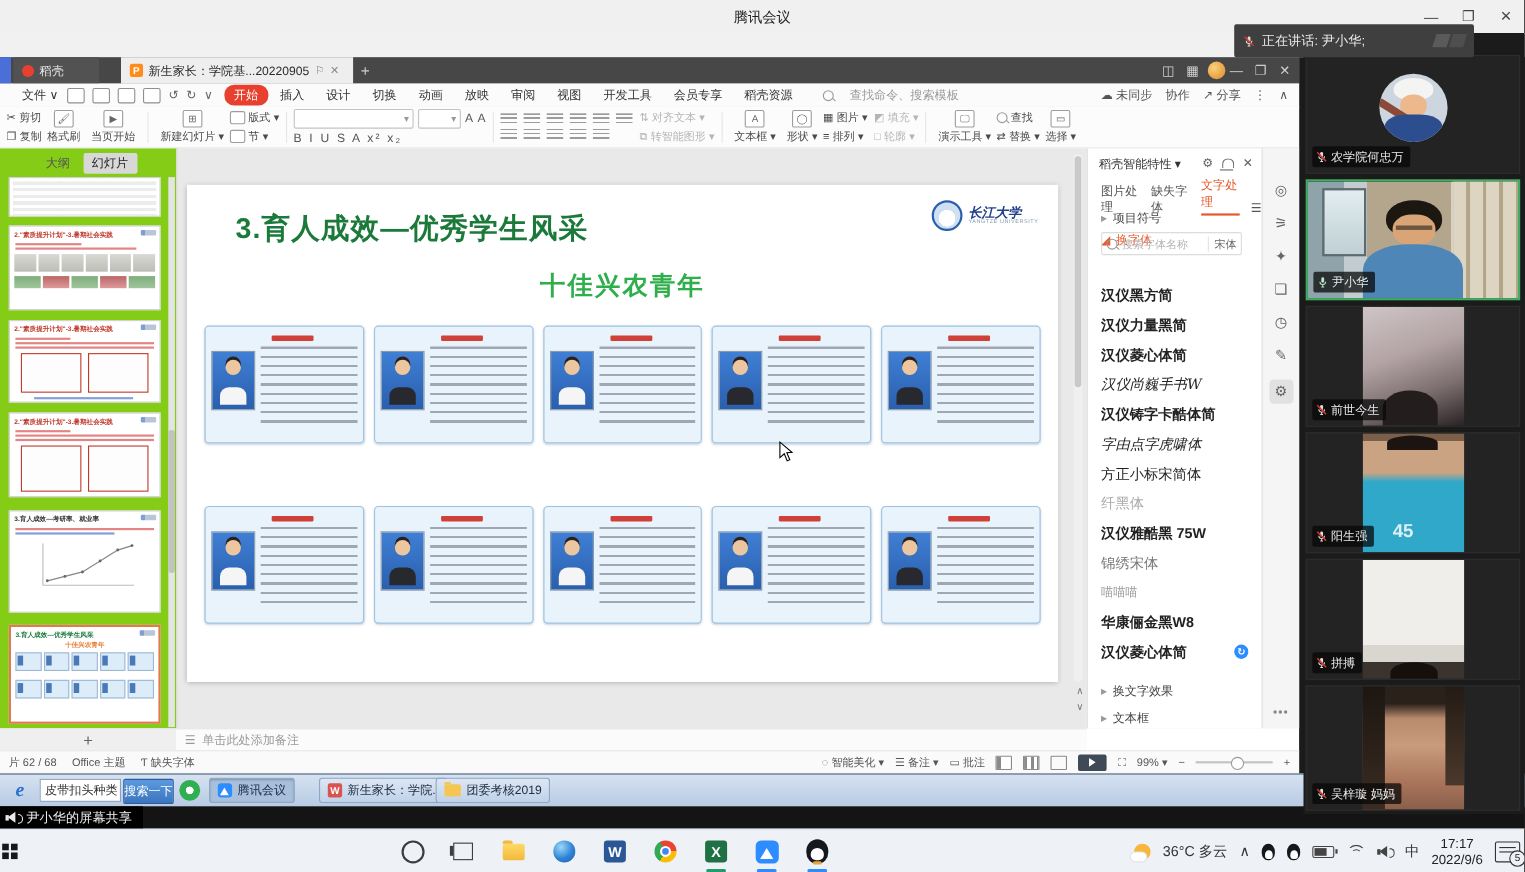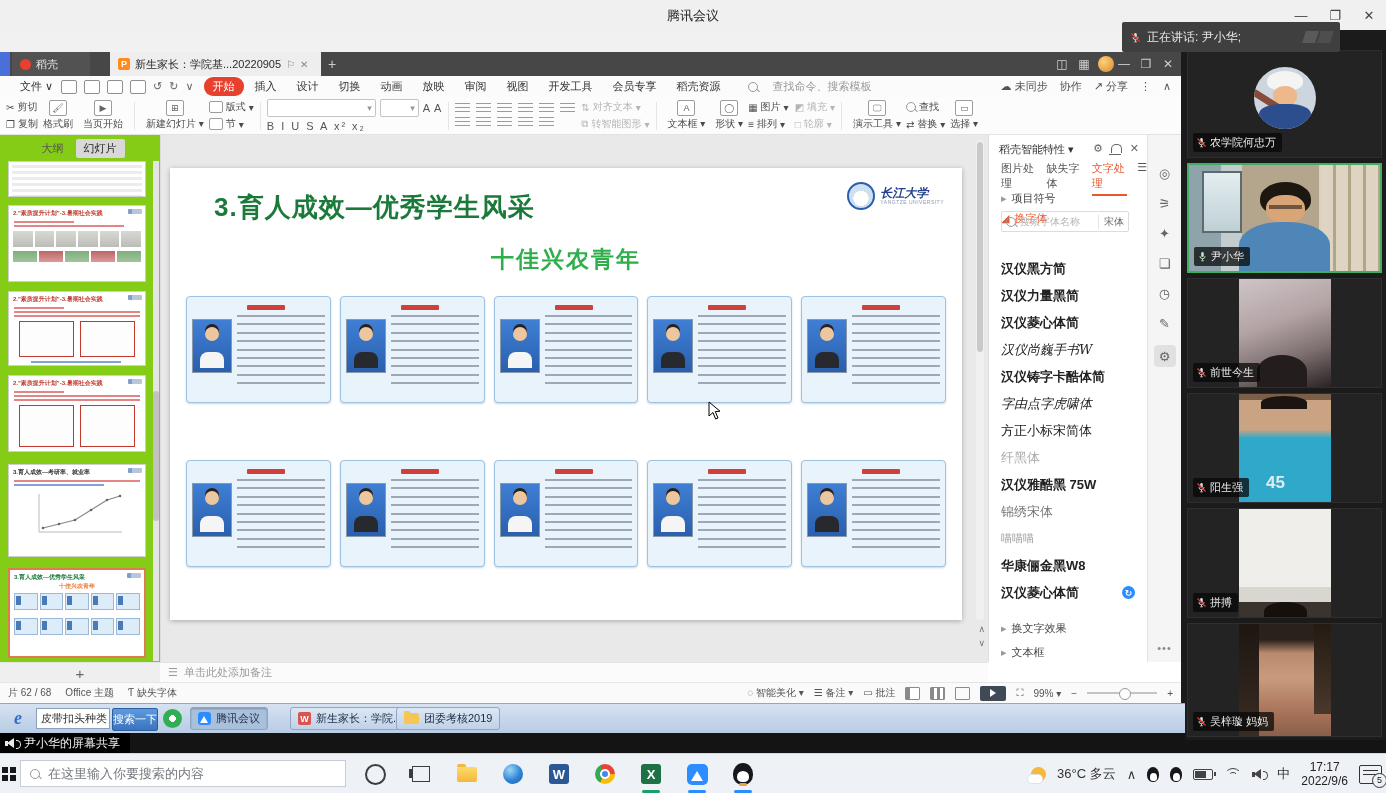--- a/index.html
+++ b/index.html
@@ -93,21 +93,21 @@
   #cscroll{position:absolute;right:4px;top:5px;width:8px;height:480px;background:#f0f0f0;border-radius:4px}
   #cscroll .cthumb{position:absolute;left:1px;top:2px;width:6px;height:210px;background:#c9c9c9;border-radius:3px}
   .pgbtn{position:absolute;right:3px;font-size:9px;color:#777}
   #cursor{position:absolute;left:546px;top:266px;z-index:5}
   
   #fontpanel{position:absolute;left:988px;top:0;width:159px;height:527px;background:#fff;border-left:1px solid #e0e0e0;box-sizing:border-box}
   .fphead{position:absolute;left:10px;top:7px;font-size:11px;color:#333;display:flex;gap:3px;align-items:center}
   .fpicons{position:absolute;right:8px;top:7px;display:flex;gap:8px;align-items:center;color:#666;font-size:11px}
   .bell{width:9px;height:8px;border:1.4px solid #666;border-bottom:none;border-radius:5px 5px 0 0;position:relative}
   .bell::after{content:"";position:absolute;left:-3px;bottom:-2px;width:12px;height:1.4px;background:#666}
-  .fptabs{position:absolute;left:0;top:26px;width:100%;display:flex;gap:10px;padding-left:12px;font-size:11px;color:#555;box-sizing:border-box;align-items:flex-start}
+  .fptabs{position:absolute;left:0;top:26px;width:100%;display:flex;gap:10px;padding-left:12px;font-size:11px;color:#555;box-sizing:border-box;align-items:flex-end}
   .fptab.active{color:#e8582d;border-bottom:2px solid #e8582d;padding-bottom:3px}
   .fsec{position:absolute;left:12px;font-size:11px;color:#444;display:flex;gap:5px;align-items:center}
   .fsec.orange{color:#e8582d}
   .fsearch{position:absolute;left:12px;top:76px;width:128px;height:21px;border:1px solid #dcdcdc;border-radius:2px;display:flex;align-items:center;font-size:10px;color:#b5b5b5;gap:4px;padding:0 4px;box-sizing:border-box}
   .fsearch .cur{margin-left:auto;color:#666;border-left:1px solid #e4e4e4;padding-left:5px}
   .flist{position:absolute;left:12px;top:120px;width:134px}
   .fitem{height:27px;display:flex;align-items:center;font-size:13px;color:#222;white-space:nowrap;overflow:hidden}
   .f-heavy{font-weight:bold}
   .f-serif{font-family:"Liberation Serif","DejaVu Serif",serif}
   .f-serif-gray{font-family:"Liberation Serif","DejaVu Serif",serif;color:#777}
@@ -824,24 +824,20 @@
     </div>
   </div>
 
   <div id="taskbar">
     <div class="wstart">
         <b></b>
         <b></b>
         <b></b>
         <b></b>
       </div>
-    <div class="tsearch">
-      <span class="mag"></span>
-      <span>在这里输入你要搜索的内容</span>
-    </div>
     <div class="tbirow">
       <div class="tbi">
           <span class="cortana"></span>
         </div>
       <div class="tbi">
           <span class="tview"></span>
         </div>
       <div class="tbi">
           <span class="fold2"></span>
         </div>

